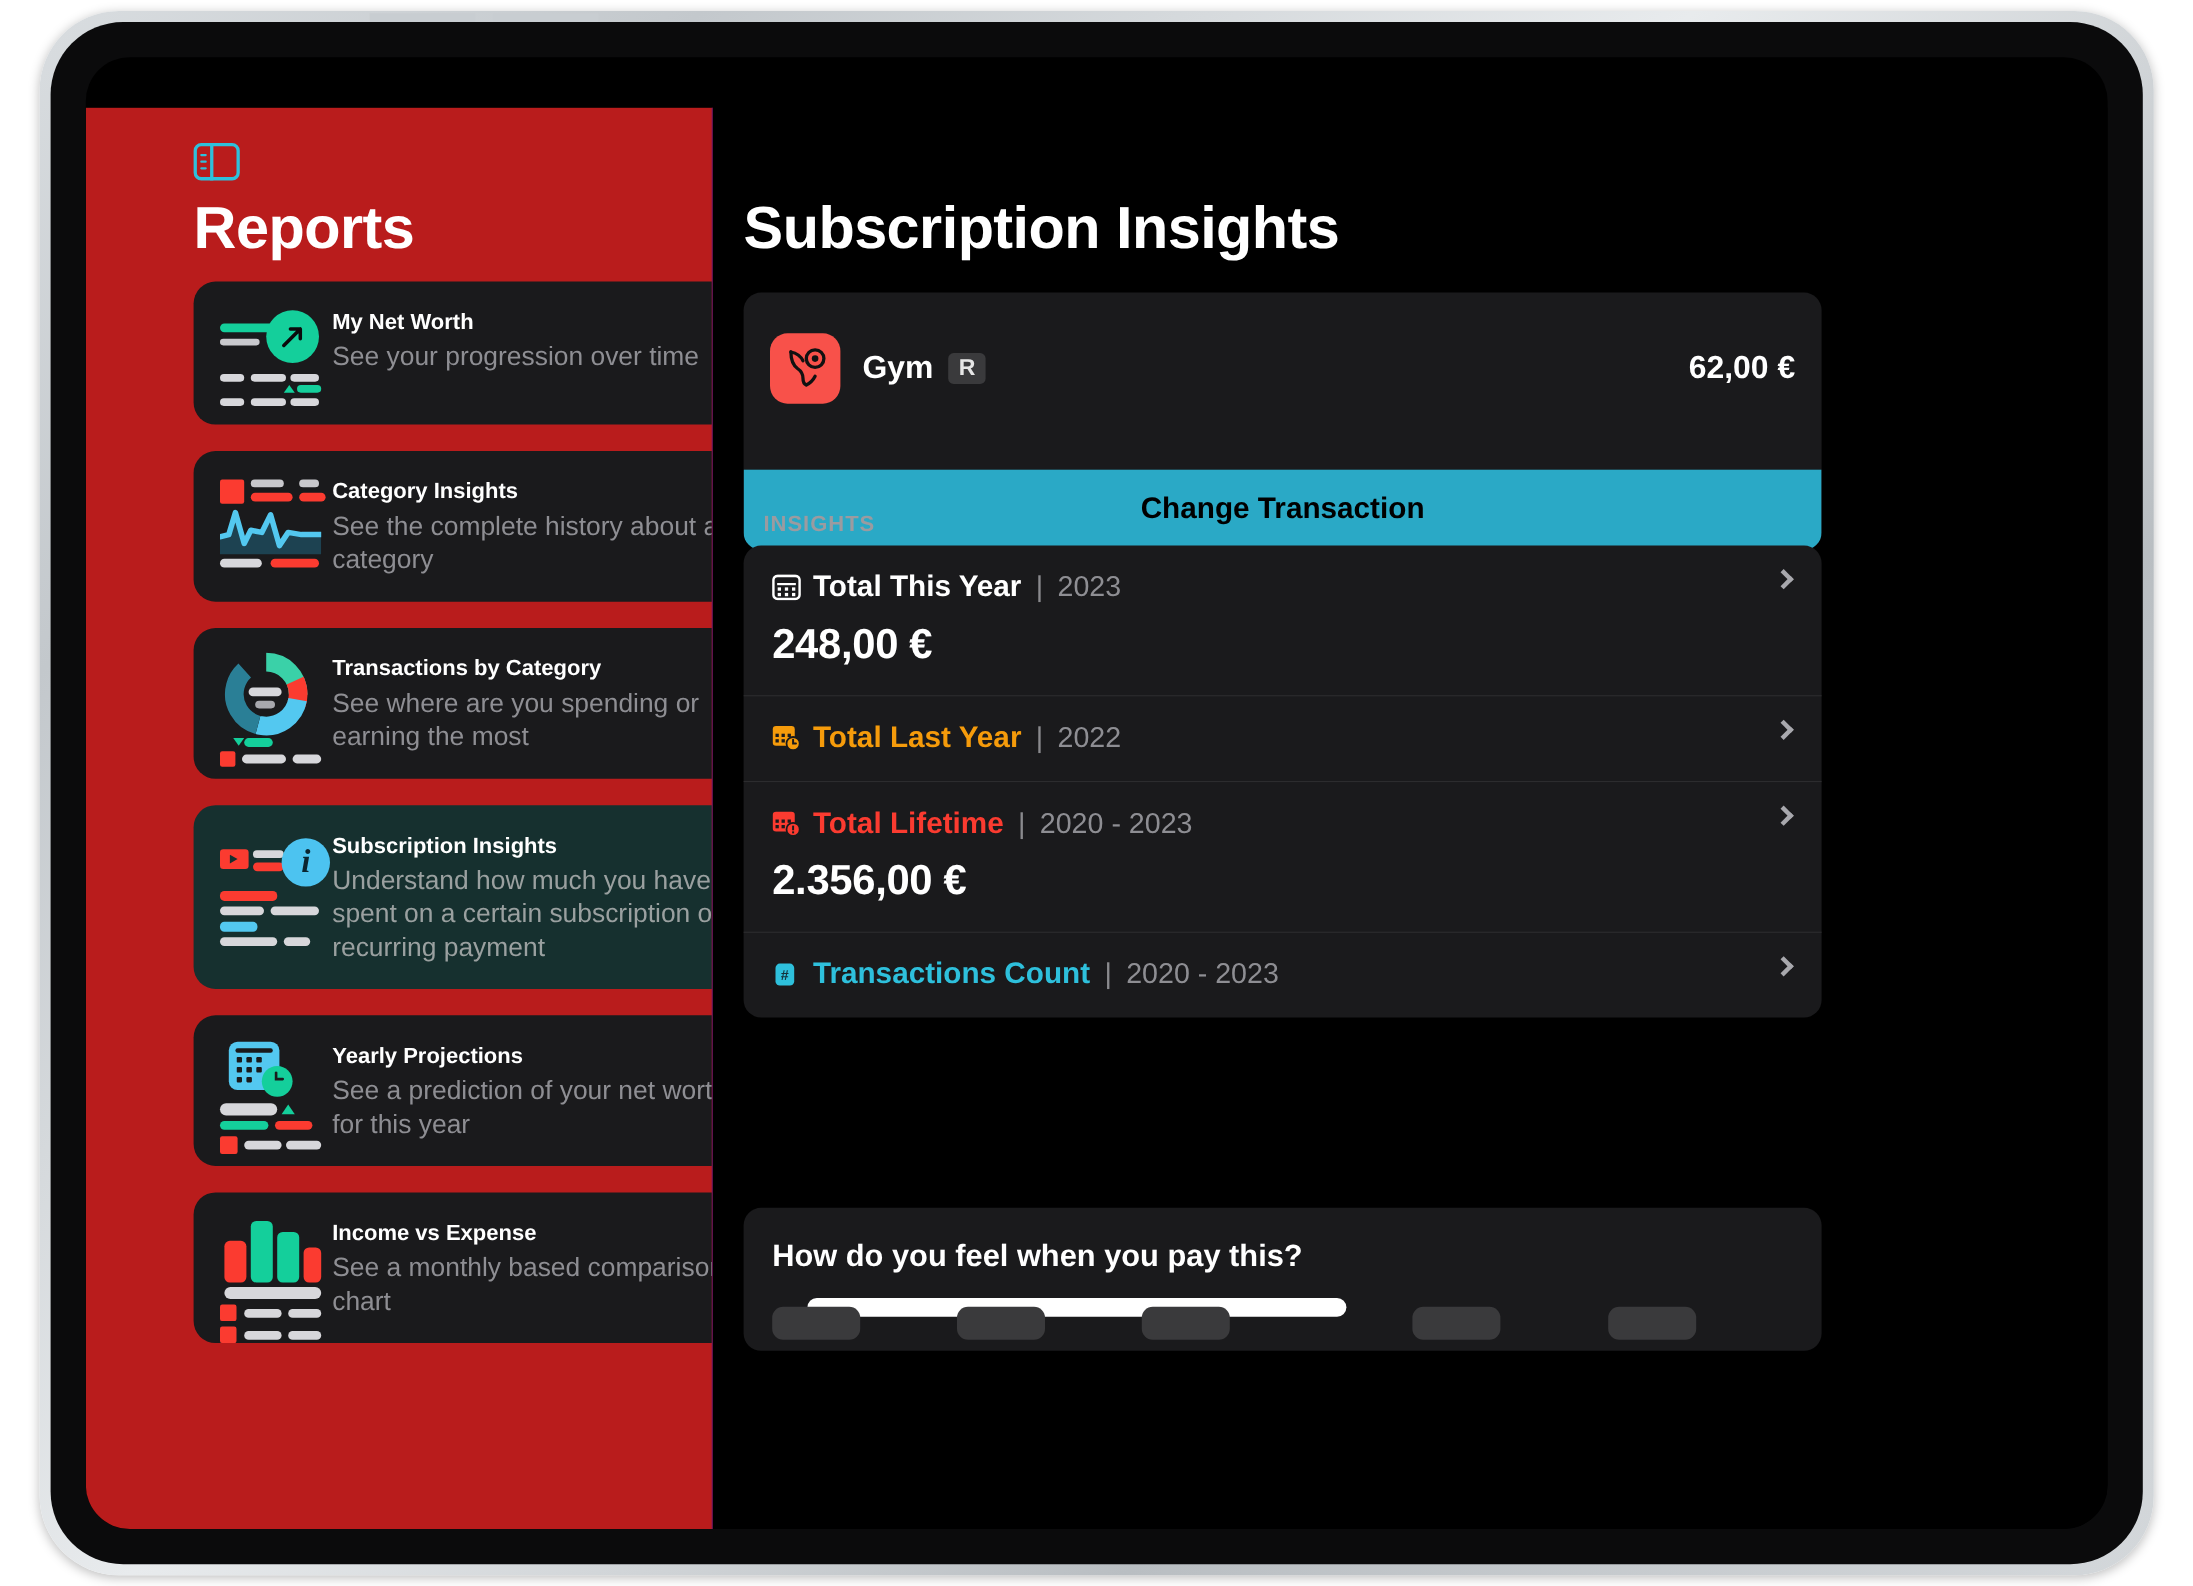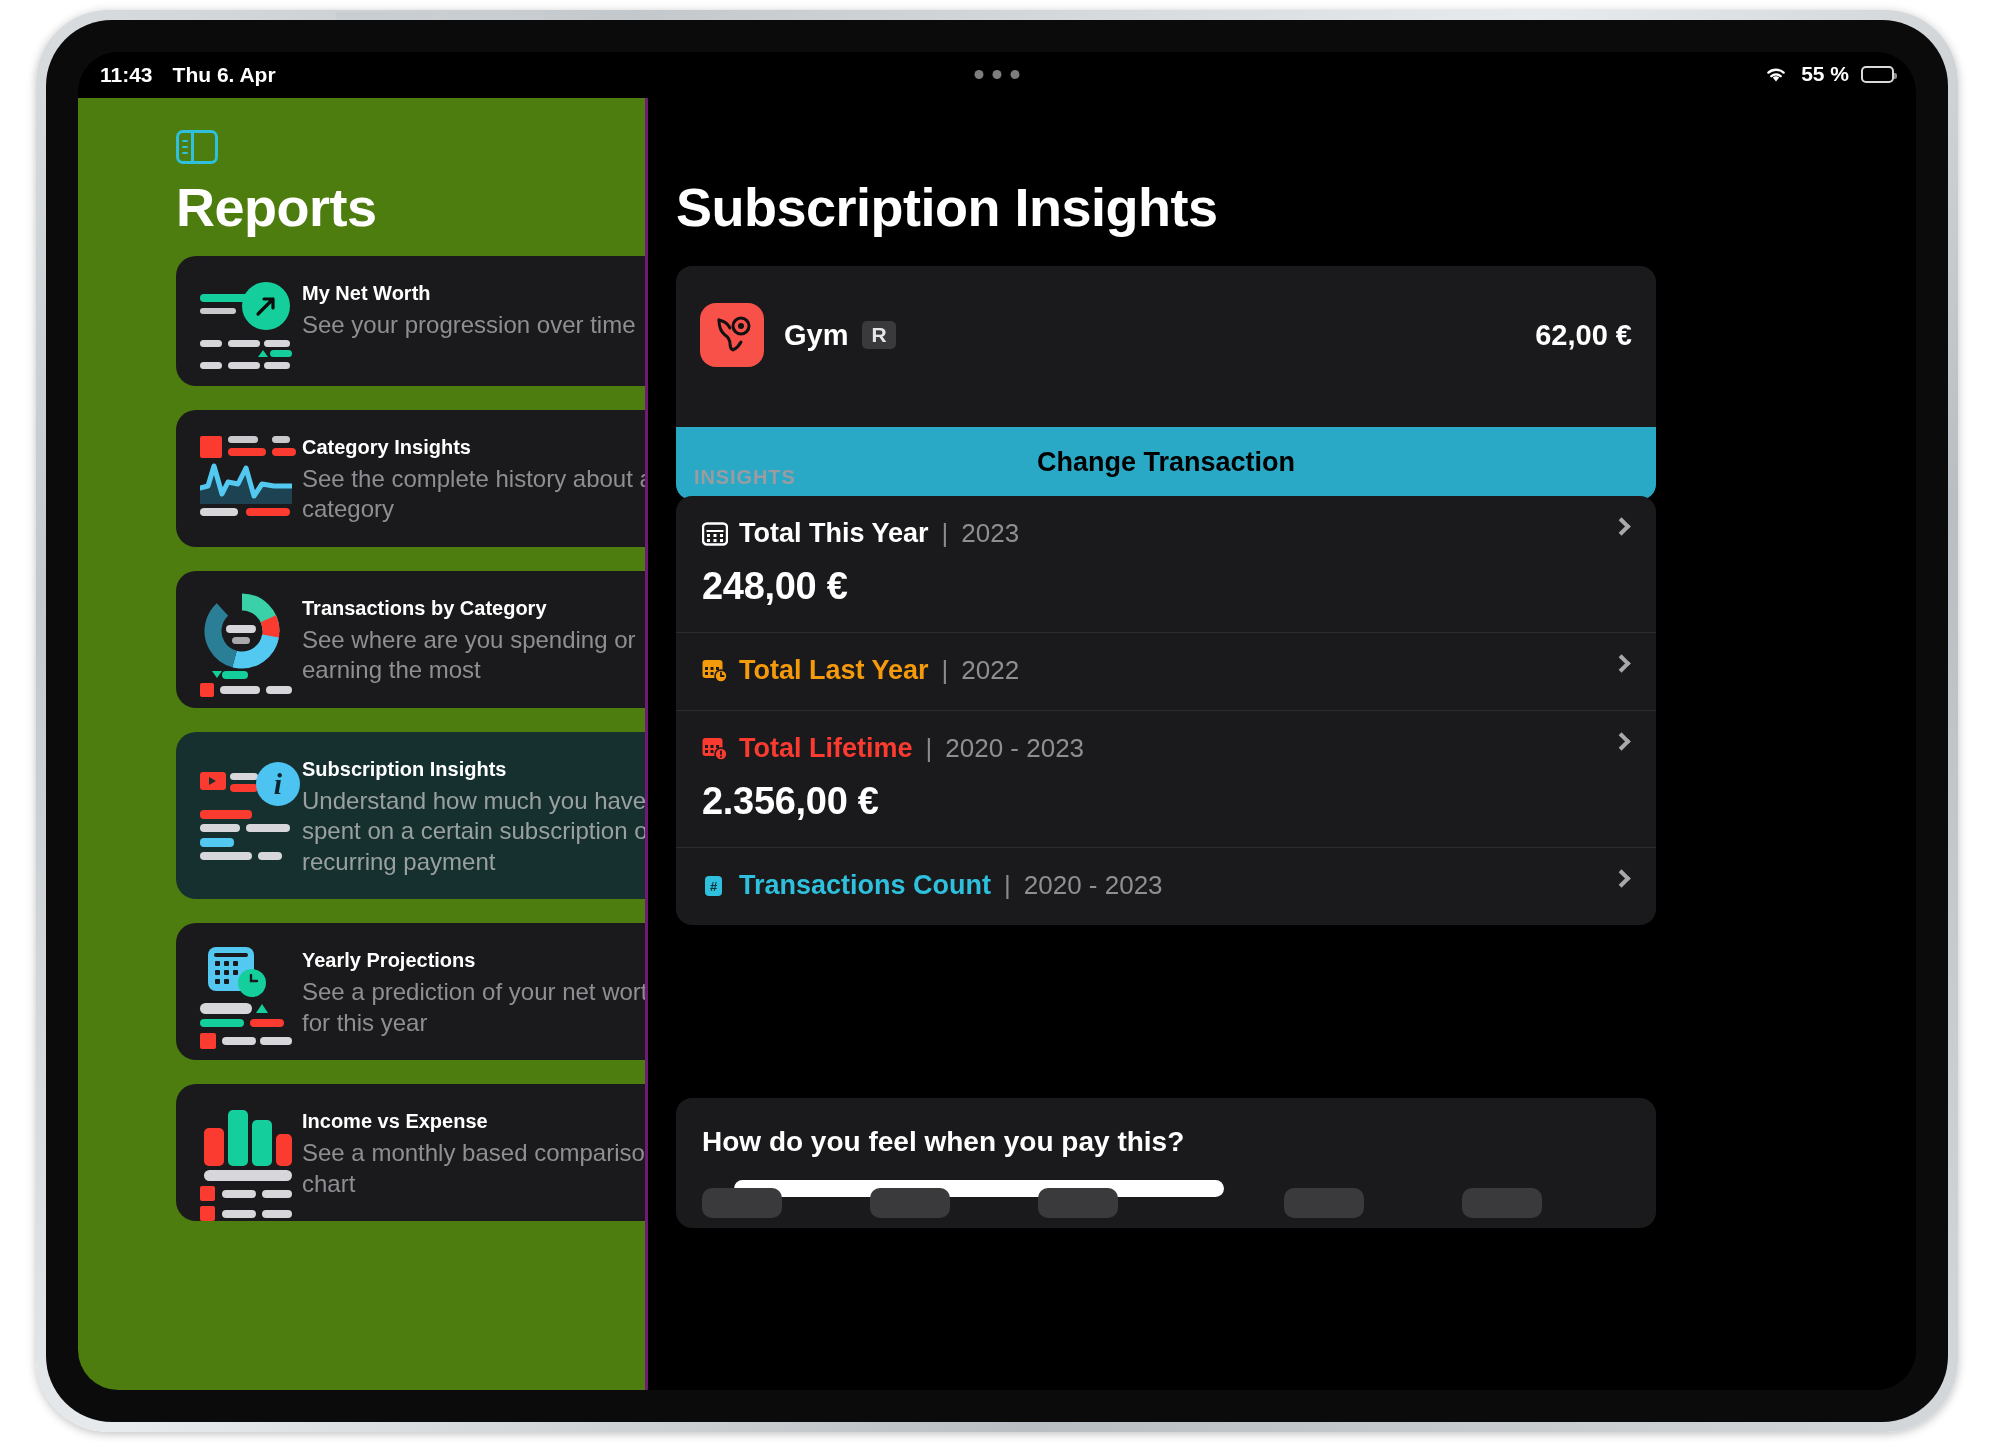--- a/index.html
+++ b/index.html
@@ -64,22 +64,22 @@
   }
   .battery-shell::after {
     content:""; position: absolute; right: -5px; top: 5px; width: 3px; height: 6px;
     background: #8a8a8a; border-radius: 0 2px 2px 0;
   }
   .battery-fill { height: 100%; background: #fff; border-radius: 2px; }
 
   
   #split { position: absolute; left: 0; top: 46px; width: 100%; height: calc(100% - 46px); display: flex; }
   #sidebar {
-    width: 570px; height: 100%; background: #4d7c0f; position: relative;
-    border-right: 3px solid #701a75;
+    width: 570px; height: 100%; background: #b91c1c; position: relative;
+    border-right: 1px solid #701a75;
     overflow: hidden;
   }
   #detail { flex: 1; height: 100%; background: #000; position: relative; overflow: hidden; }
 
   
   #sidebar-toggle {
     position: absolute; left: 98px; top: 32px; width: 42px; height: 34px;
     border: 3px solid #2ec0dc; border-radius: 7px; cursor: pointer;
   }
   #sidebar-toggle::before {
@@ -193,44 +193,20 @@
     <div class="btn-side top-btn-2"></div>
     <div class="left-dot cam"></div>
     <div class="left-dot mic1"></div>
     <div class="left-dot mic2"></div>
     <div class="left-dot mic3"></div>
   </div>
   <div class="ipad-bezel"></div>
 
   <div class="ipad-screen">
 
-    <div id="status-bar">
-      <div class="status-left">
-        <span>11:43</span>
-        <span>Thu 6. Apr</span>
-      </div>
-      <div class="status-dots">
-        <i></i>
-          <i></i>
-          <i></i>
-      </div>
-      <div class="status-right">
-        <span class="wifi">
-          <svg width="26" height="20" viewBox="0 0 26 20">
-            <path d="M13 17.5l3.2-4.1a5.2 5.2 0 0 0-6.4 0z" fill="#fff"></path>
-            <path d="M5.4 8.6a11.4 11.4 0 0 1 15.2 0" stroke="#fff" stroke-width="2.4" fill="none" stroke-linecap="round"></path>
-            <path d="M8.4 12.2a7 7 0 0 1 9.2 0" stroke="#fff" stroke-width="2.4" fill="none" stroke-linecap="round"></path>
-          </svg>
-        </span>
-        <span>55 %</span>
-        <span class="battery-shell">
-          <span class="battery-fill" style="width:55%"></span>
-        </span>
-      </div>
-    </div>
 
     <div id="split">
 
       <div id="sidebar">
 
         <div id="sidebar-toggle">
           <i></i>
             <i></i>
             <i></i>
         </div>

